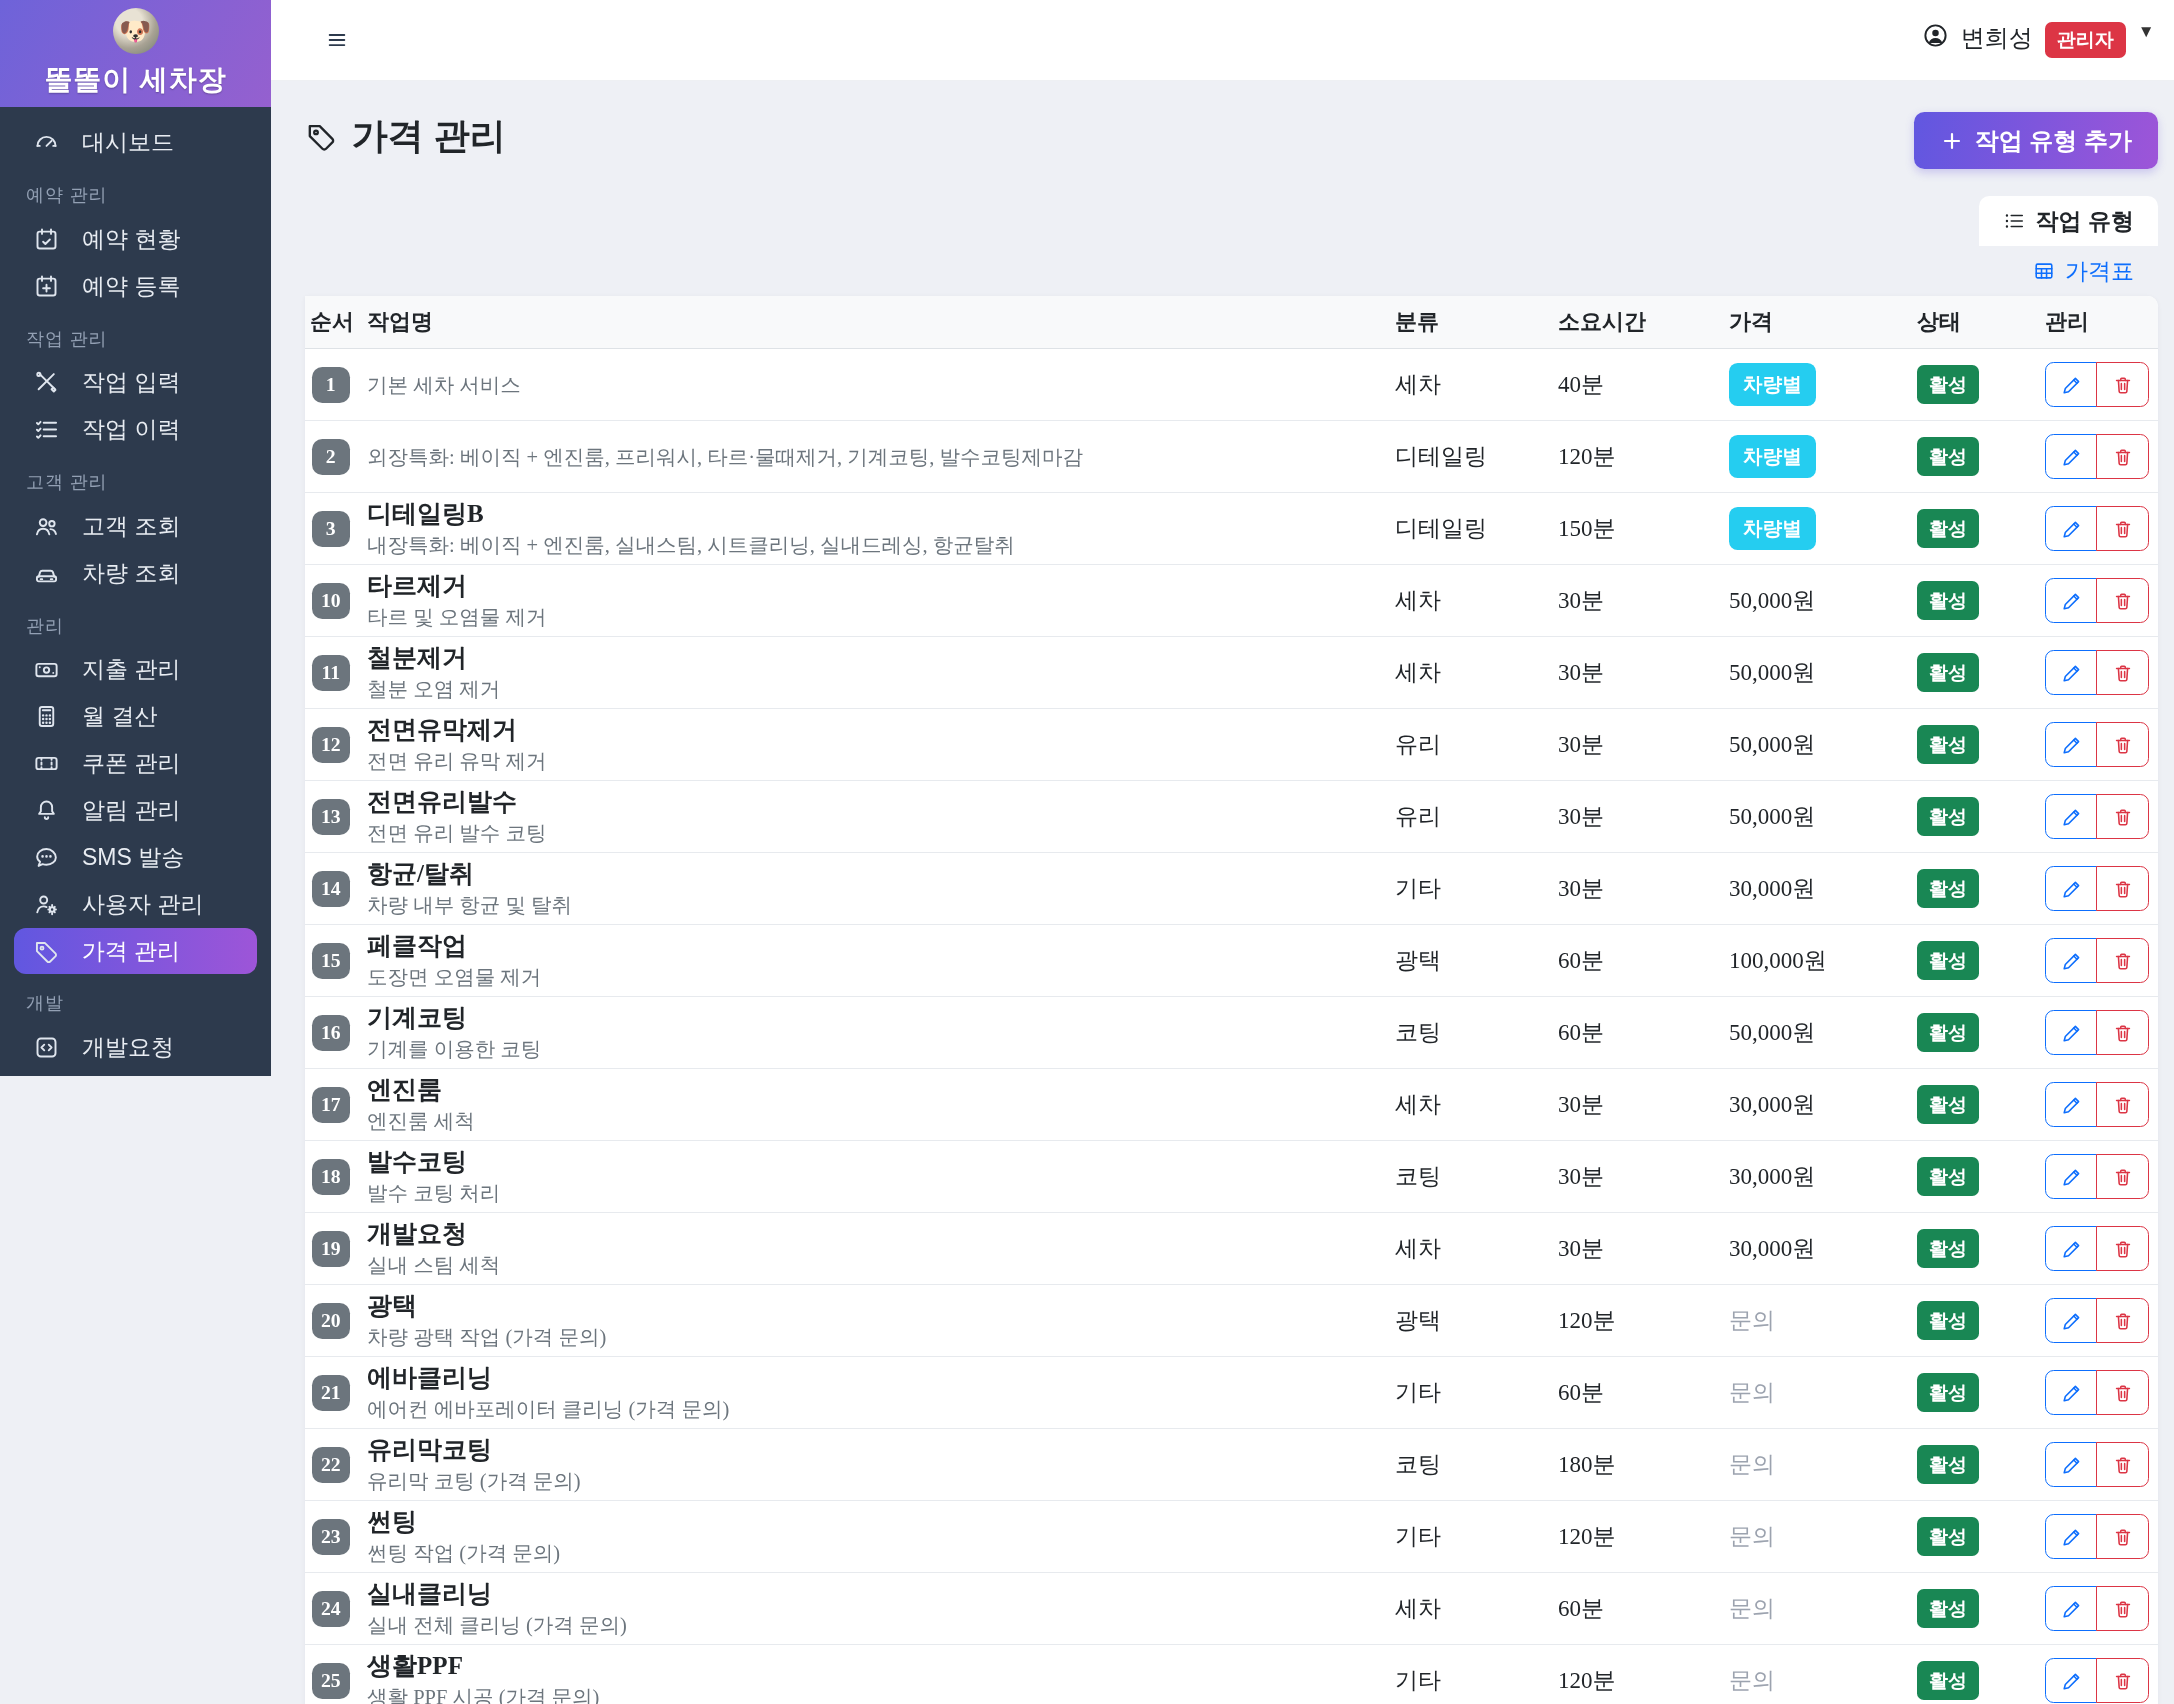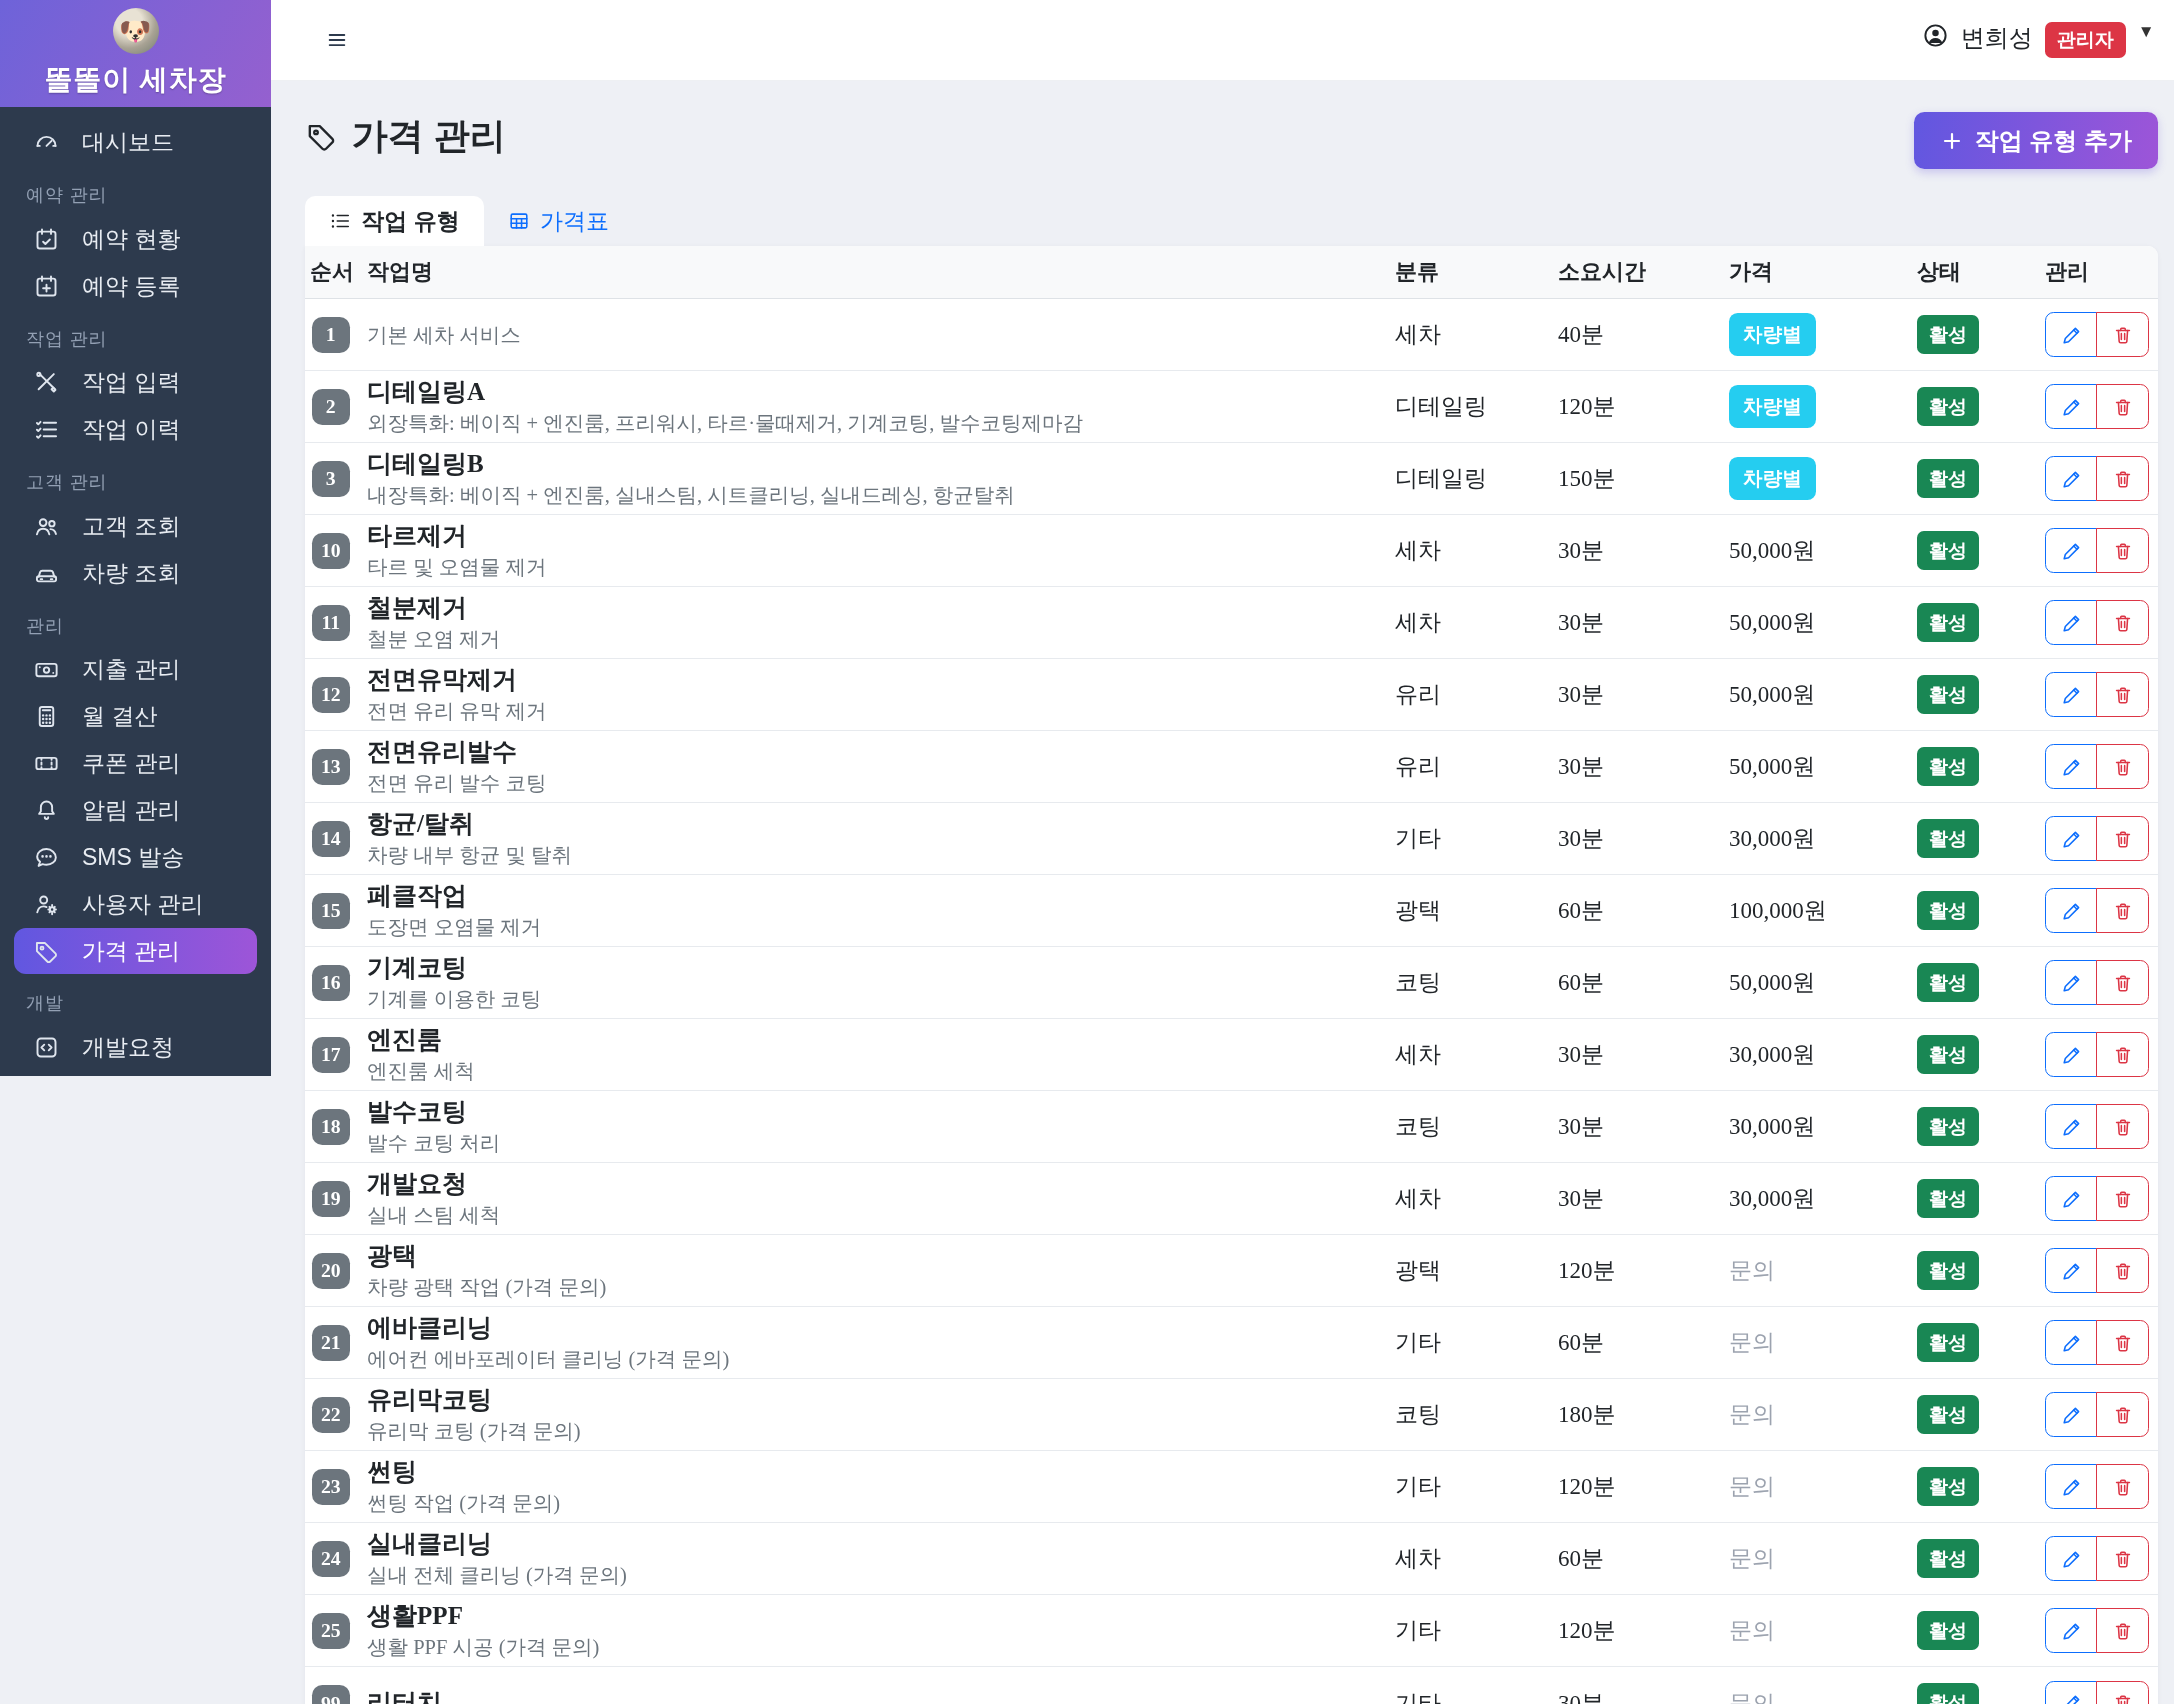--- a/index.html
+++ b/index.html
@@ -43,21 +43,21 @@
   
   .main{position:absolute;left:271px;top:81px;width:1904px;padding:31px 17px 0 34px;}
   .page-head{display:flex;align-items:flex-start;justify-content:space-between;}
   .page-title{display:flex;align-items:center;gap:13.7px;font-size:36px;font-weight:700;color:var(--ink);}
   .page-title .tic{font-size:33px;display:flex;color:#212529;}
   .add-btn{background:linear-gradient(100deg,var(--accent_start),var(--accent_end));color:#fff;border:none;
            border-radius:10.3px;height:57px;padding:0 26px;font-size:24px;font-weight:600;cursor:pointer;
            display:flex;align-items:center;gap:10.3px;box-shadow:0 3.4px 8.6px rgba(98,80,220,.25);}
   .add-btn .aic{font-size:24px;display:flex;}
 
-  .tabs{display:flex;align-items:flex-end;margin-top:27px;}
+  .tabs{display:flex;align-items:flex-end;margin-top:27px;flex-direction:column;}
   .tab{display:flex;align-items:center;gap:10.3px;height:50px;padding:0 24px;font-size:23px;cursor:pointer;
        border-radius:10.3px 10.3px 0 0;background:transparent;border:none;}
   .tab.active{background:#fff;color:#212529;font-weight:700;}
   .tab.inactive{color:var(--blue);}
   .tab .tbic{font-size:22px;display:flex;}
 
   .card{background:#fff;border-radius:0 10.3px 10.3px 10.3px;box-shadow:0 1.7px 5.1px rgba(20,30,60,.05);overflow:hidden;}
   .thead,.tr{display:grid;grid-template-columns:57px minmax(0,1fr) 163px 171px 188px 128px 118px;align-items:center;font-family:Liberation Serif, serif;}
   .thead{background:#f8f9fa;border-bottom:0.9px solid #dee2e6;height:53px;}
   .th{font-size:22px;font-weight:700;color:#212529;padding-left:5.1px;}
@@ -352,21 +352,20 @@
                   </svg>
                 </span>
       </button>
     </div>
   </div>
           <div class="tr">
     <div class="td">
               <span class="order-badge">2</span>
             </div>
     <div class="td">
-      <div class="job-name">디테일링A</div>
       <div class="job-desc">외장특화: 베이직 + 엔진룸, 프리워시, 타르·물때제거, 기계코팅, 발수코팅제마감</div>
     </div>
     <div class="td cat">디테일링</div>
     <div class="td dur">120분</div>
     <div class="td price"><span class="badge-vehicle">차량별</span></div>
     <div class="td"><span class="badge-active">활성</span></div>
     <div class="td actions">
       <button class="btn-edit">
         <span class="ic">
                   <svg viewBox="0 0 24 24" fill="none" stroke="currentColor" stroke-width="1.7" stroke-linecap="round" stroke-linejoin="round">

